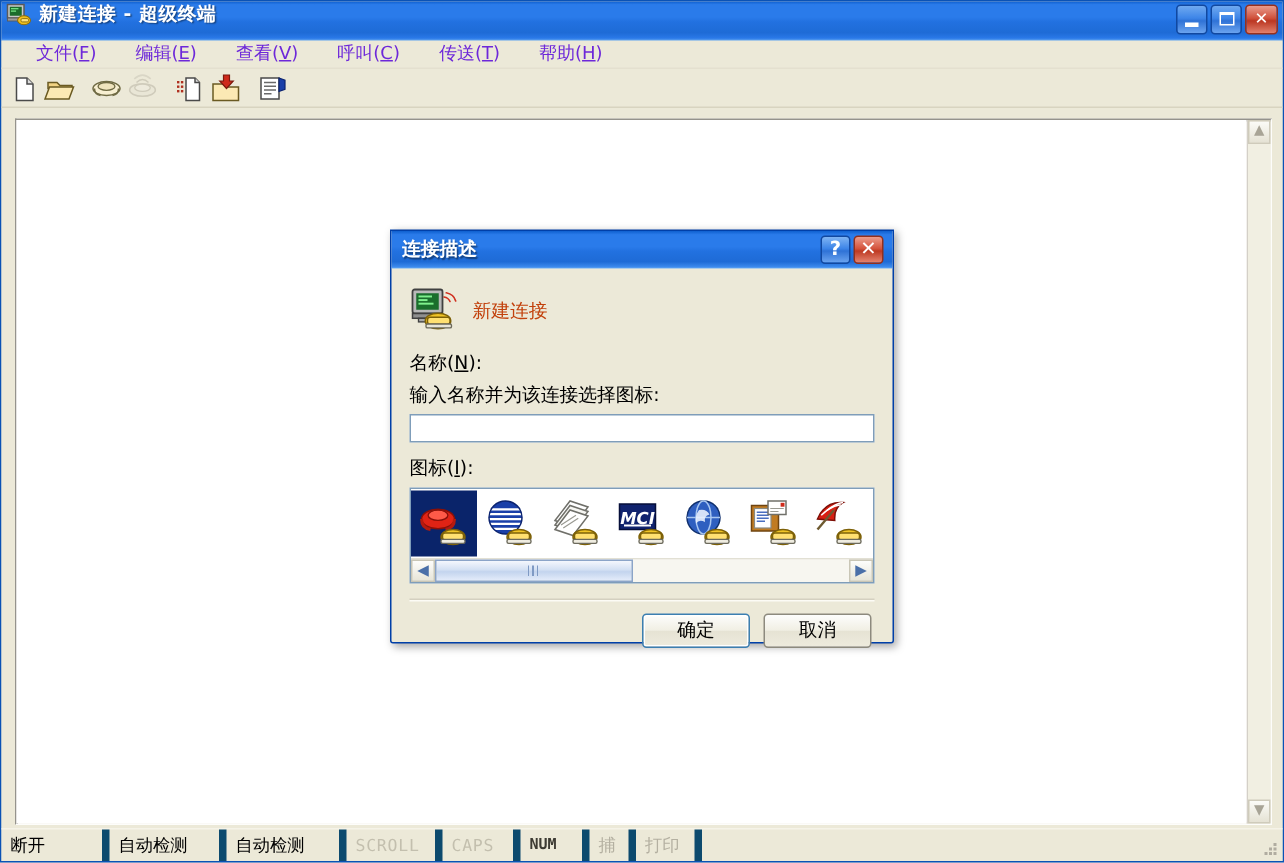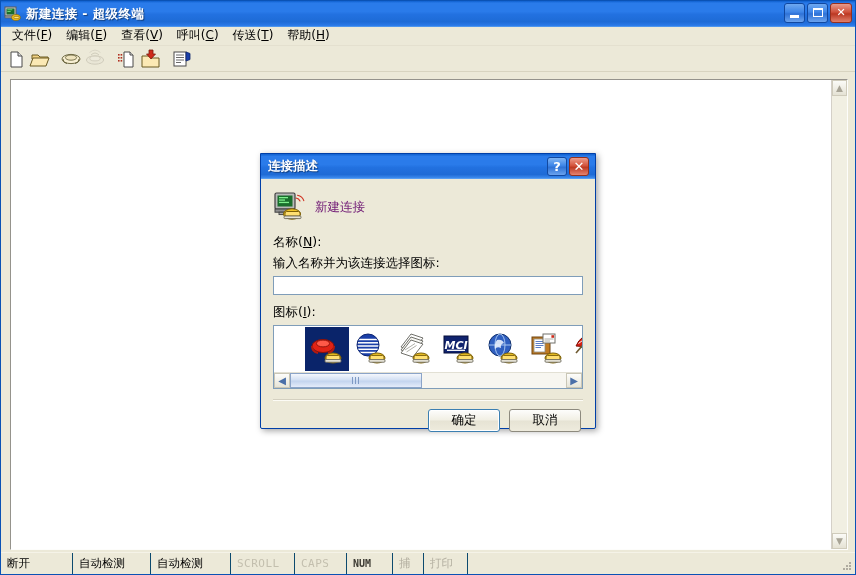--- a/index.html
+++ b/index.html
@@ -27,21 +27,21 @@
   }
 
   
   #title-bar {
     height: 26px;
     flex: 0 0 26px;
     background: linear-gradient(to bottom,
       #0f60cf 0%, #2a7bea 8%, #2a7bea 40%,
       #2271e0 52%, #1e6bd6 80%, #2a79e8 94%, #5ea3f0 100%);
     display: flex;
-    align-items: center;
+    align-items: flex-start;
     padding-left: 3px;
     position: relative;
     box-sizing: border-box;
   }
   #title-icon {
     width: 18px; height: 18px;
     margin-right: 4px;
     flex: 0 0 18px;
     position: relative;
   }
@@ -106,21 +106,22 @@
     align-items: center;
     padding-left: 4px;
     font-size: 12px;
     color: #9a9a8e;
     border-bottom: 1px solid #e4e0cf;
     box-sizing: border-box;
   }
   .menu-item {
     padding: 1px 7px 2px 7px;
     white-space: nowrap;
-    color: #000000;
+    color: #6d28d9;
+    margin-left: 12px;
   }
   .menu-item .mn-acc {
     text-decoration: underline;
   }
 
   
   #toolbar {
     height: 26px;
     flex: 0 0 26px;
     background: #ece9d8;
@@ -200,21 +201,21 @@
     align-items: stretch;
     font-size: 11.5px;
     border-top: 1px solid #f5f3e8;
     box-sizing: border-box;
     position: relative;
   }
   .status-cell {
     display: flex;
     align-items: center;
     padding: 0 6px;
-    border-right: 1px solid #0c4a6e;
+    border-right: 5px solid #0c4a6e;
     color: #000;
     white-space: nowrap;
     box-sizing: border-box;
   }
   .status-cell.dim {
     color: #b4b0a1;
   }
   .status-cell.num-on {
     color: #3d3b33;
     font-size: 10px;
@@ -314,21 +315,21 @@
     margin-bottom: 9px;
   }
   #dialog-heading-icon {
     width: 34px; height: 32px;
     position: relative;
     margin-right: 8px;
     flex: 0 0 34px;
   }
   #dialog-heading-text {
     font-size: 12.5px;
-    color: #701a75;
+    color: #c2410c;
   }
   .dlg-label {
     font-size: 12.5px;
     color: #000;
     margin-bottom: 4px;
   }
   .dlg-label .mn-acc { text-decoration: underline; }
   #name-input {
     width: 100%;
     height: 19px;
@@ -348,21 +349,20 @@
     box-sizing: border-box;
     display: flex;
     flex-direction: column;
     overflow: hidden;
   }
   #icon-strip {
     flex: 1 1 auto;
     display: flex;
     align-items: center;
     overflow: hidden;
-    margin-left: 31px;
   }
   .icon-cell {
     width: 44px;
     height: 44px;
     flex: 0 0 44px;
     position: relative;
     display: flex;
     align-items: center;
     justify-content: center;
   }

